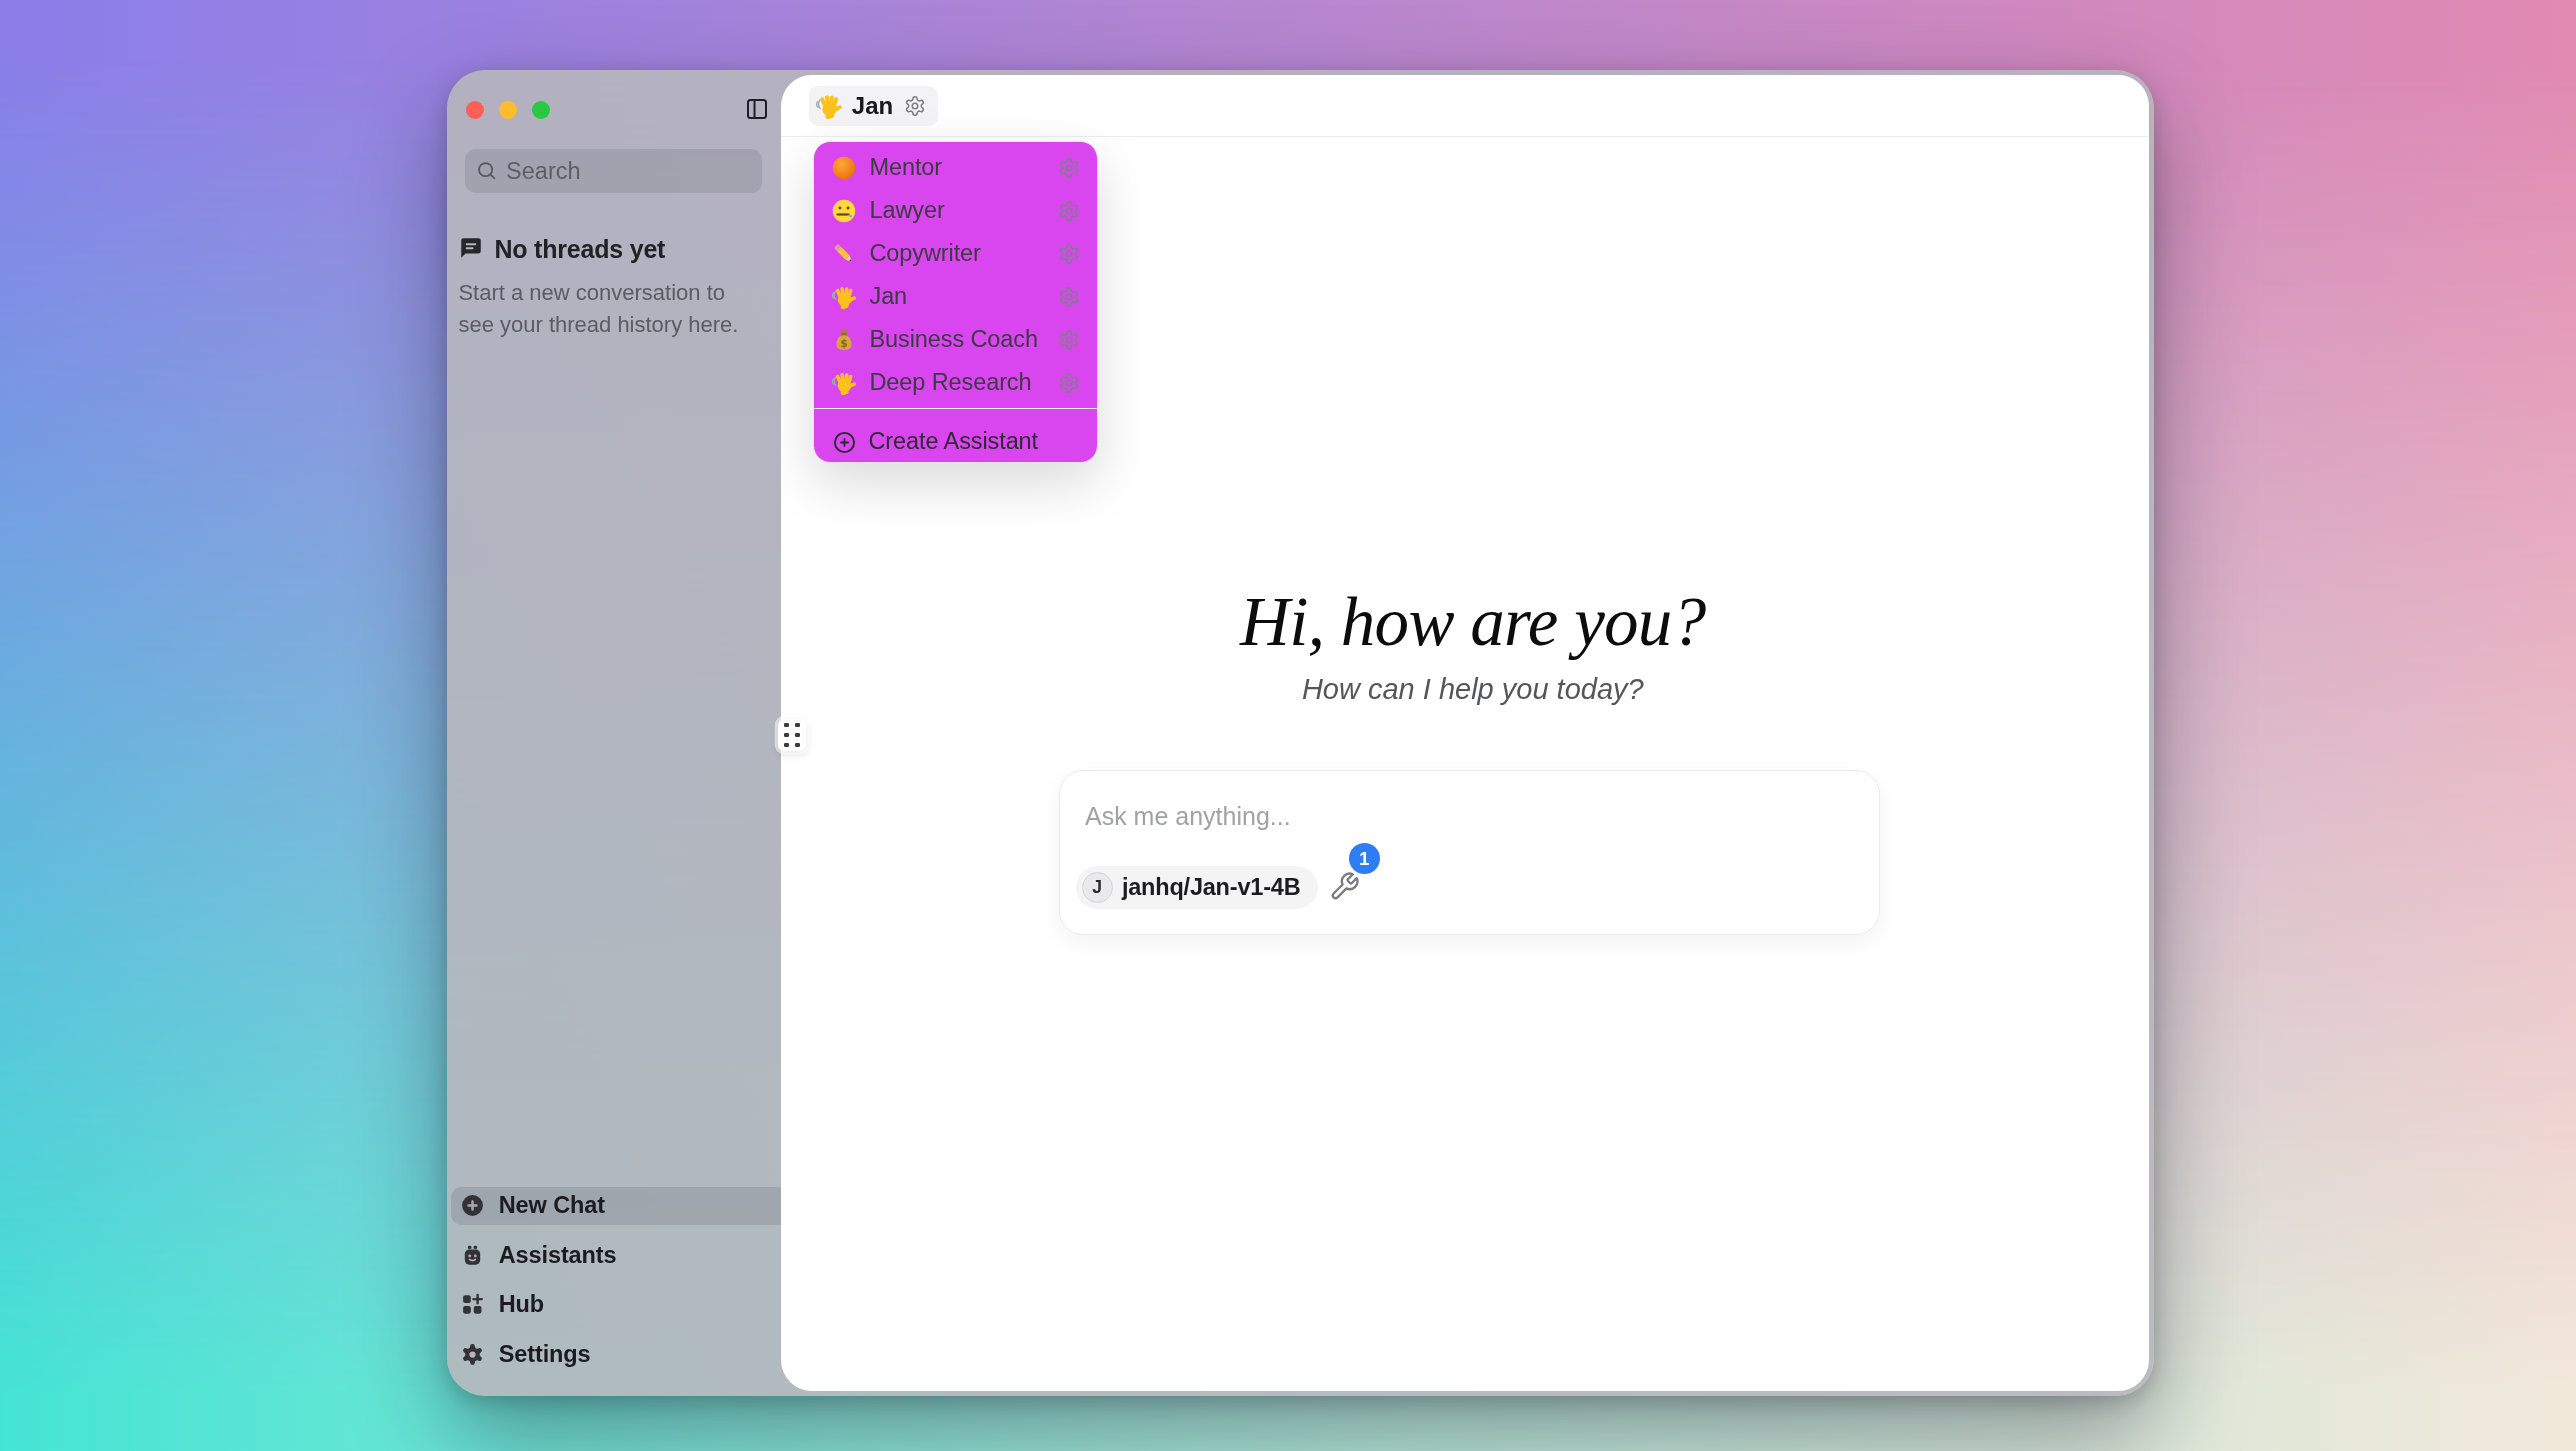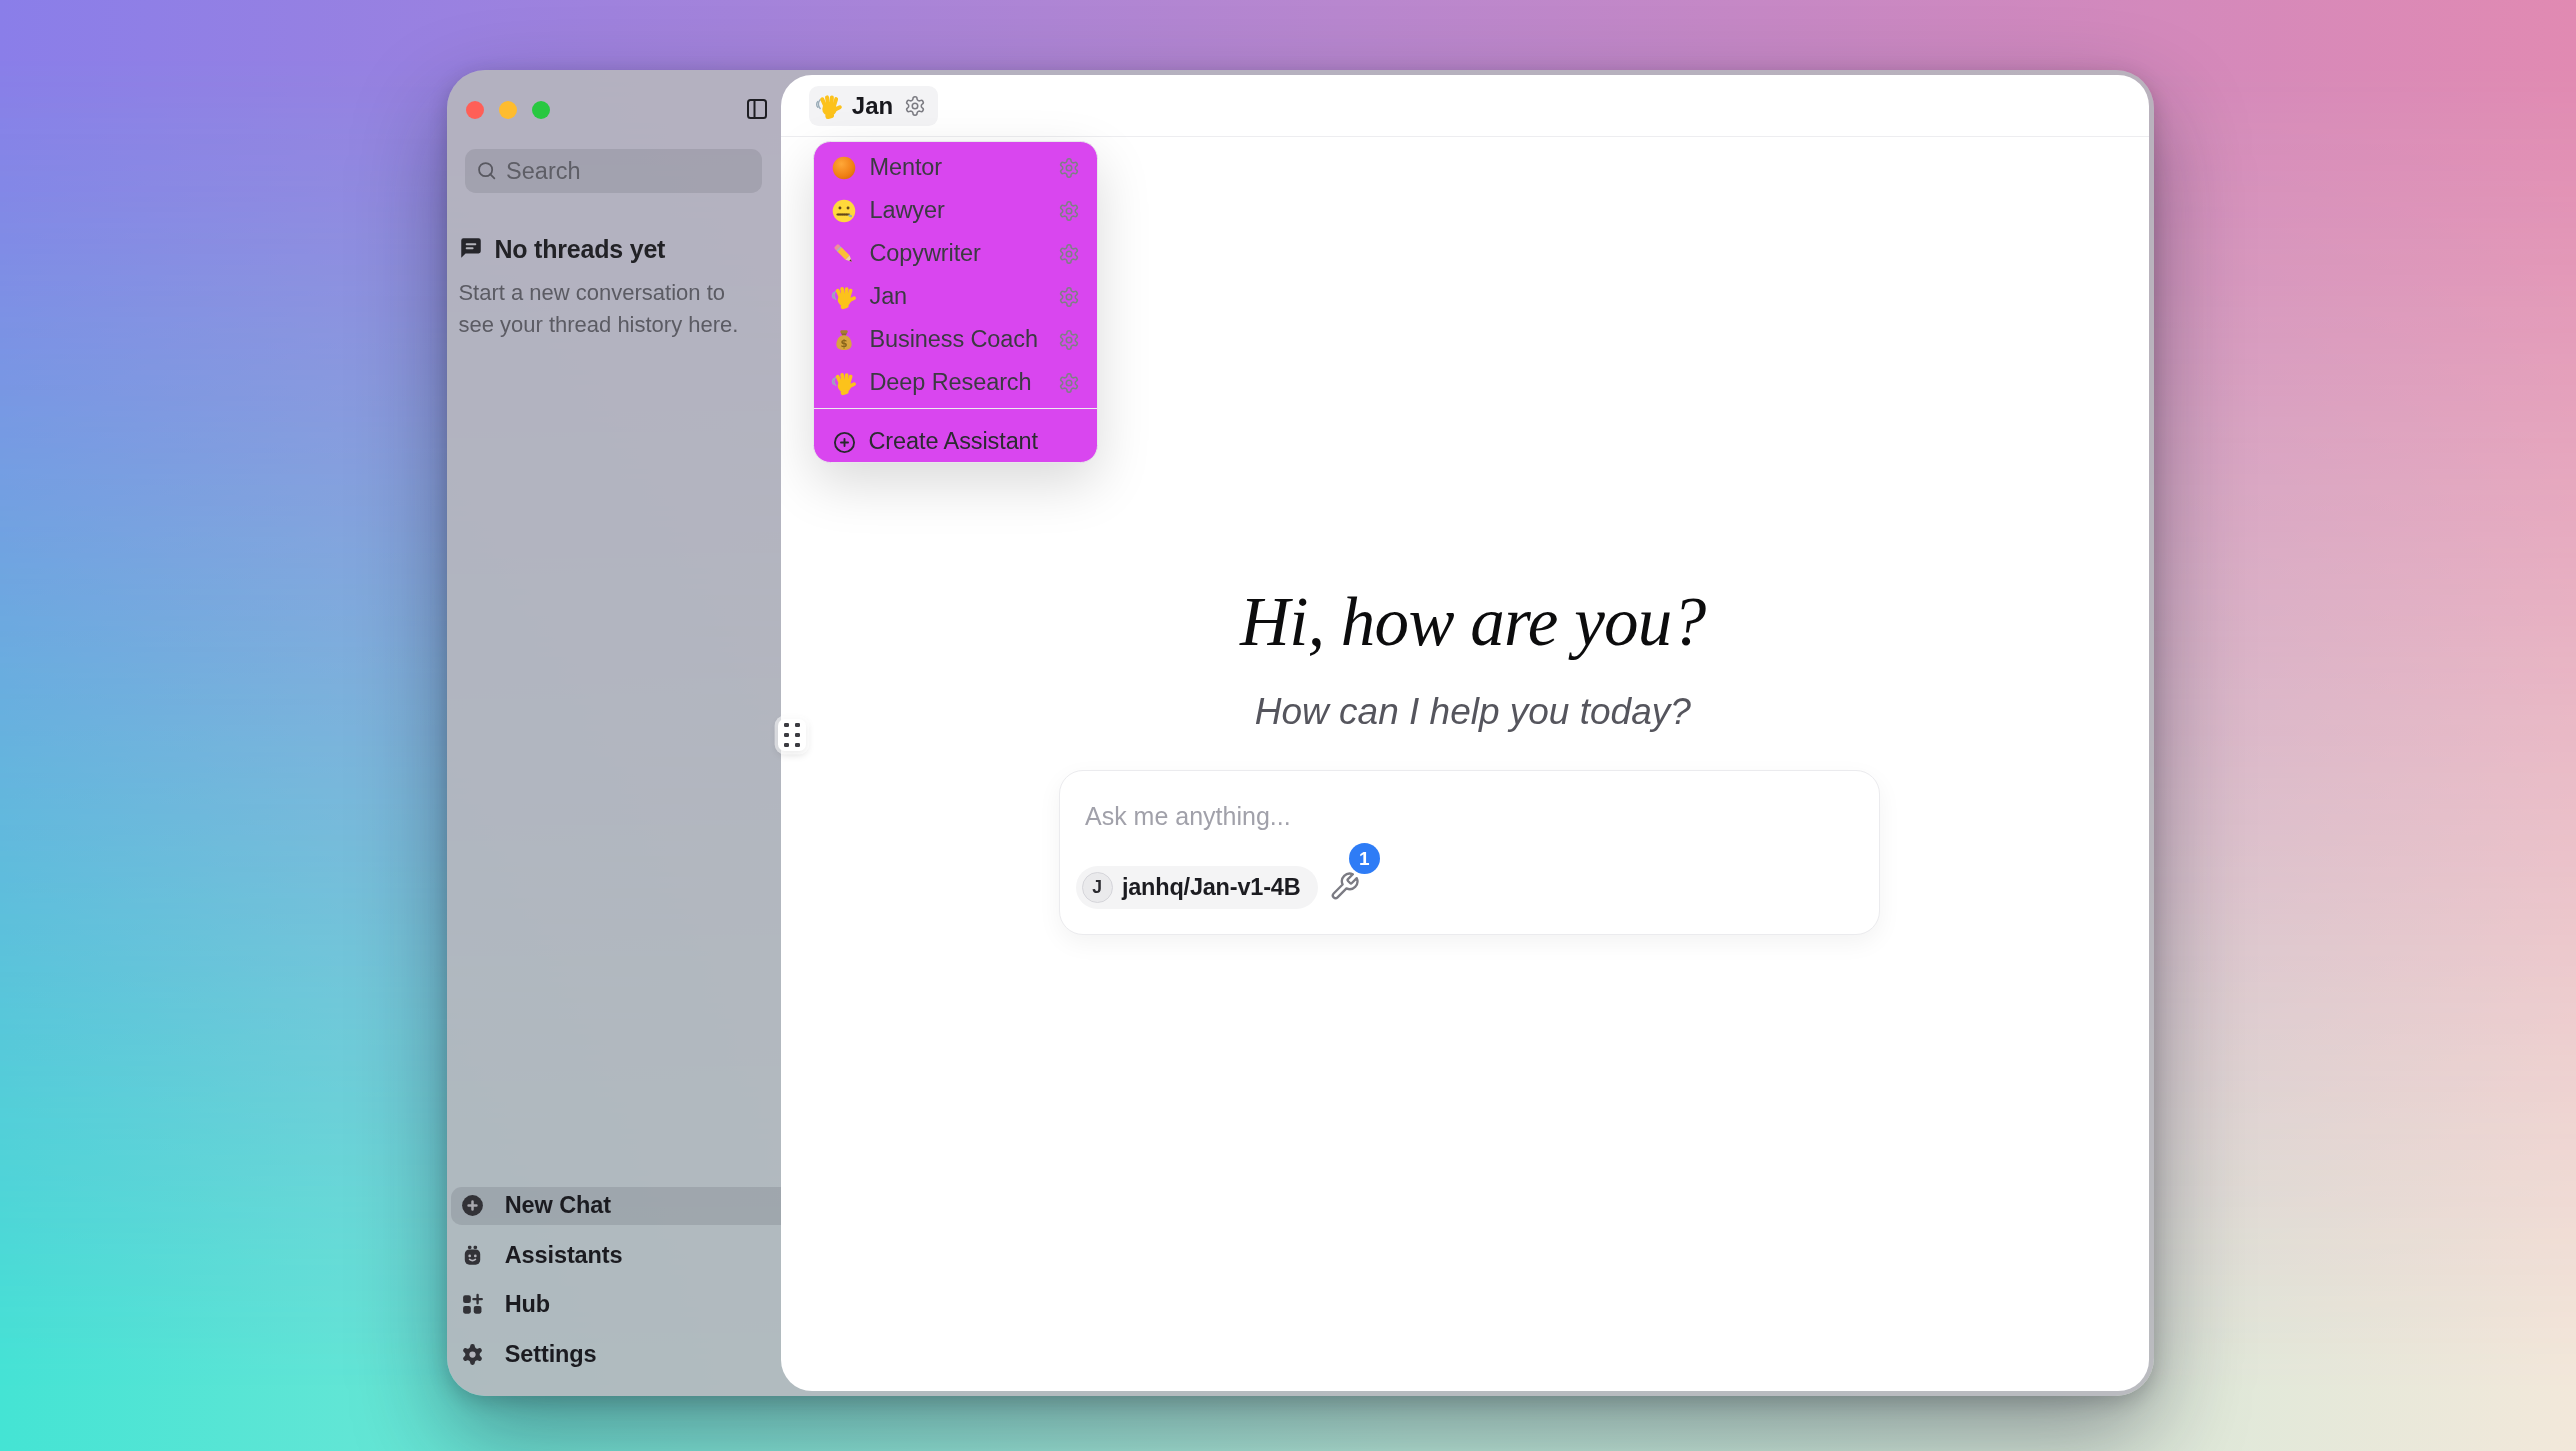--- a/index.html
+++ b/index.html
@@ -34,21 +34,21 @@
   .search-text { font-size: 23.5px; color: #5e5e66; }
 
   .empty-head { position: absolute; left: 11.4px; top: 165px; display: flex; align-items: flex-start; gap: 10px; }
   .empty-head svg { width: 26px; height: 26px; color: #26262b; flex: none; }
   .empty-title { font-size: 25px; font-weight: 700; color: #222226; letter-spacing: -0.2px; }
   .empty-desc { position: absolute; left: 11.4px; top: 207px; width: 304px;
     font-size: 22px; line-height: 32px; color: #5b5b63; }
 
   .nav { position: absolute; left: 4px; right: 5.4px; bottom: 23px;
     display: flex; flex-direction: column; gap: 11.4px; }
-  .nav-row { height: 38px; display: flex; align-items: center; gap: 20px;
+  .nav-row { height: 38px; display: flex; align-items: center; gap: 14px;
     padding: 0 8.7px; border-radius: 10.8px; }
   .nav-row.active { background: rgba(70,70,82,0.16); }
   .nav-icon { width: 25px; height: 25px; color: #323237; flex: none; }
   .nav-icon svg { width: 100%; height: 100%; }
   .nav-label { font-size: 23.5px; color: #1b1b20; font-weight: 600; letter-spacing: -0.1px; }
 
   
   .handle { position: absolute; left: 331px; top: 649px; width: 28px; height: 32px;
     background: #fff; border-radius: 6.7px; z-index: 60;
     box-shadow: 0 0 0 3.4px rgba(255,255,255,0.55), 0 2.7px 8px rgba(0,0,0,0.18);
@@ -83,21 +83,21 @@
   .menu-divider { height: 1.3px; background: #ececef; margin: 3.4px 0; }
   .menu-footer { height: 43px; display: flex; align-items: flex-end; gap: 12px; padding: 0 17.5px 0 17.5px; margin-top: 2.7px; }
   .menu-footer .create-icon { width: 25px; height: 25px; color: #28282d; flex: none; }
   .menu-footer .create-icon svg { width: 100%; height: 100%; }
   .menu-footer .menu-label { color: #2b2b30; }
 
   
   .hero { position: absolute; left: 16px; right: 0; top: 511px; text-align: center; font-style: italic; }
   .hero h1 { font-family: "Liberation Serif", "DejaVu Serif", serif; font-weight: 400;
     font-size: 69px; line-height: 1.05; color: #0c0c0d; letter-spacing: -0.7px; }
-  .hero p { margin-top: 32px; font-size: 37px; color: #55555d; }
+  .hero p { margin-top: 14px; font-size: 29px; color: #55555d; }
 
   
   .composer { position: absolute; left: 278px; top: 695px; width: 821px; height: 165px;
     background: #fff; border: 1.3px solid #ebebee; border-radius: 24px;
     box-shadow: 0 8px 24px rgba(0,0,0,0.05); }
   .composer-ph { position: absolute; left: 25px; top: 31px; font-size: 25px; color: #a1a1aa; }
   .composer-row { position: absolute; left: 15.5px; bottom: 25.5px; display: flex; align-items: center; }
   .model-chip { height: 43px; display: flex; align-items: center; gap: 9.4px;
     background: #f4f4f5; border: none; border-radius: 21.5px; padding: 0 17.5px 0 6px; }
   .avatar { width: 31px; height: 31px; border-radius: 50%; background: #eaeaec;

